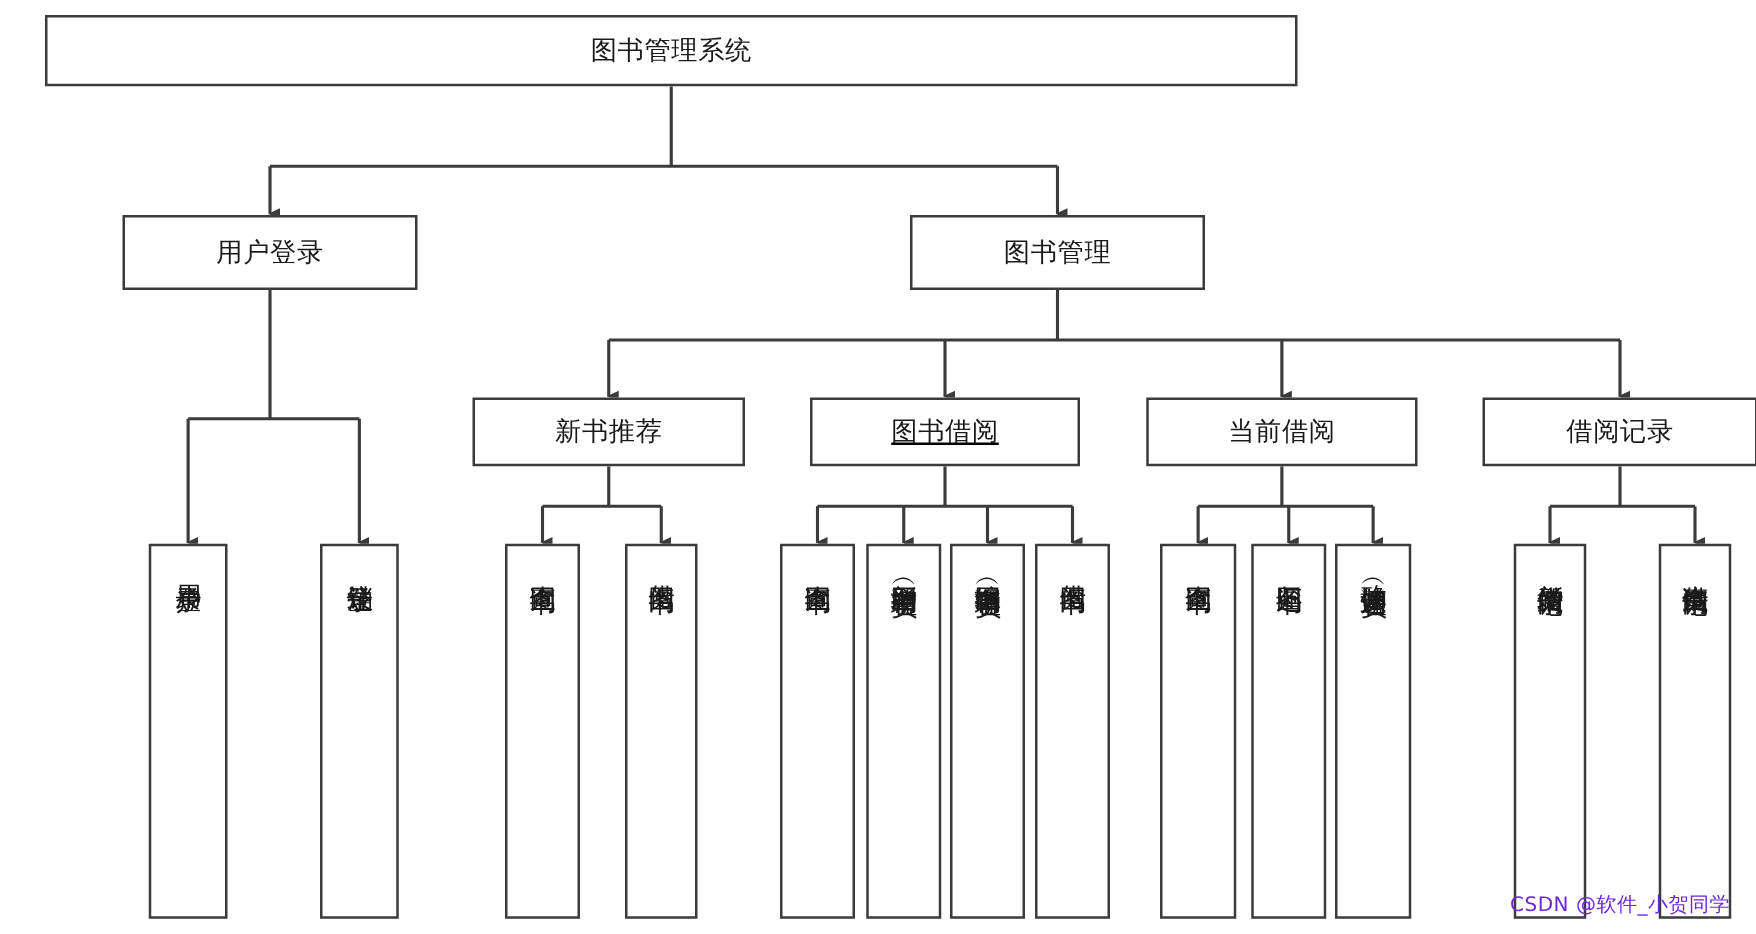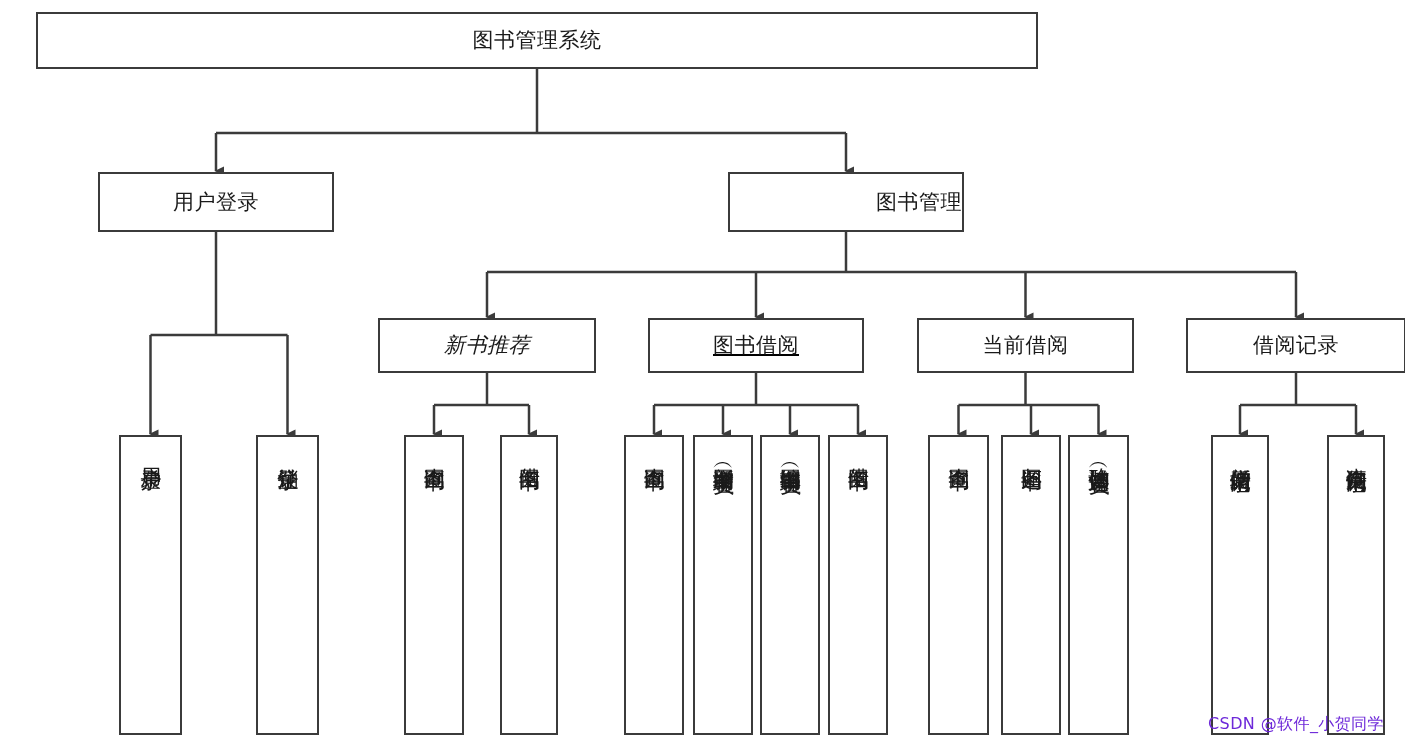--- a/index.html
+++ b/index.html
@@ -122,24 +122,24 @@
         <line x1="1340" y1="405" x2="1340" y2="434" class="link-line" marker-end="url(#arrowhead)"></line>
       </g>
   </svg>
   <div id="nodes-layer">
       <div class="node-box" style="left: 20px; top: 12px; width: 1002px; height: 57px;">
         <span class="node-label-h">图书管理系统</span>
       </div>
       <div class="node-box" style="left: 82px; top: 172px; width: 236px; height: 60px;">
         <span class="node-label-h">用户登录</span>
       </div>
-      <div class="node-box" style="left: 712px; top: 172px; width: 236px; height: 60px; justify-content: flex-end;">
+      <div class="node-box" style="left: 712px; top: 172px; width: 236px; height: 60px;">
         <span class="node-label-h">图书管理</span>
       </div>
-      <div class="node-box" style="left: 362px; top: 318px; width: 218px; height: 55px; font-style: italic;">
+      <div class="node-box" style="left: 362px; top: 318px; width: 218px; height: 55px;">
         <span class="node-label-h">新书推荐</span>
       </div>
       <div class="node-box" style="left: 632px; top: 318px; width: 216px; height: 55px; text-decoration: underline;">
         <span class="node-label-h">图书借阅</span>
       </div>
       <div class="node-box" style="left: 901px; top: 318px; width: 217px; height: 55px; justify-content: center;">
         <span class="node-label-h">当前借阅</span>
       </div>
       <div class="node-box" style="left: 1170px; top: 318px; width: 220px; height: 55px;">
         <span class="node-label-h">借阅记录</span>

